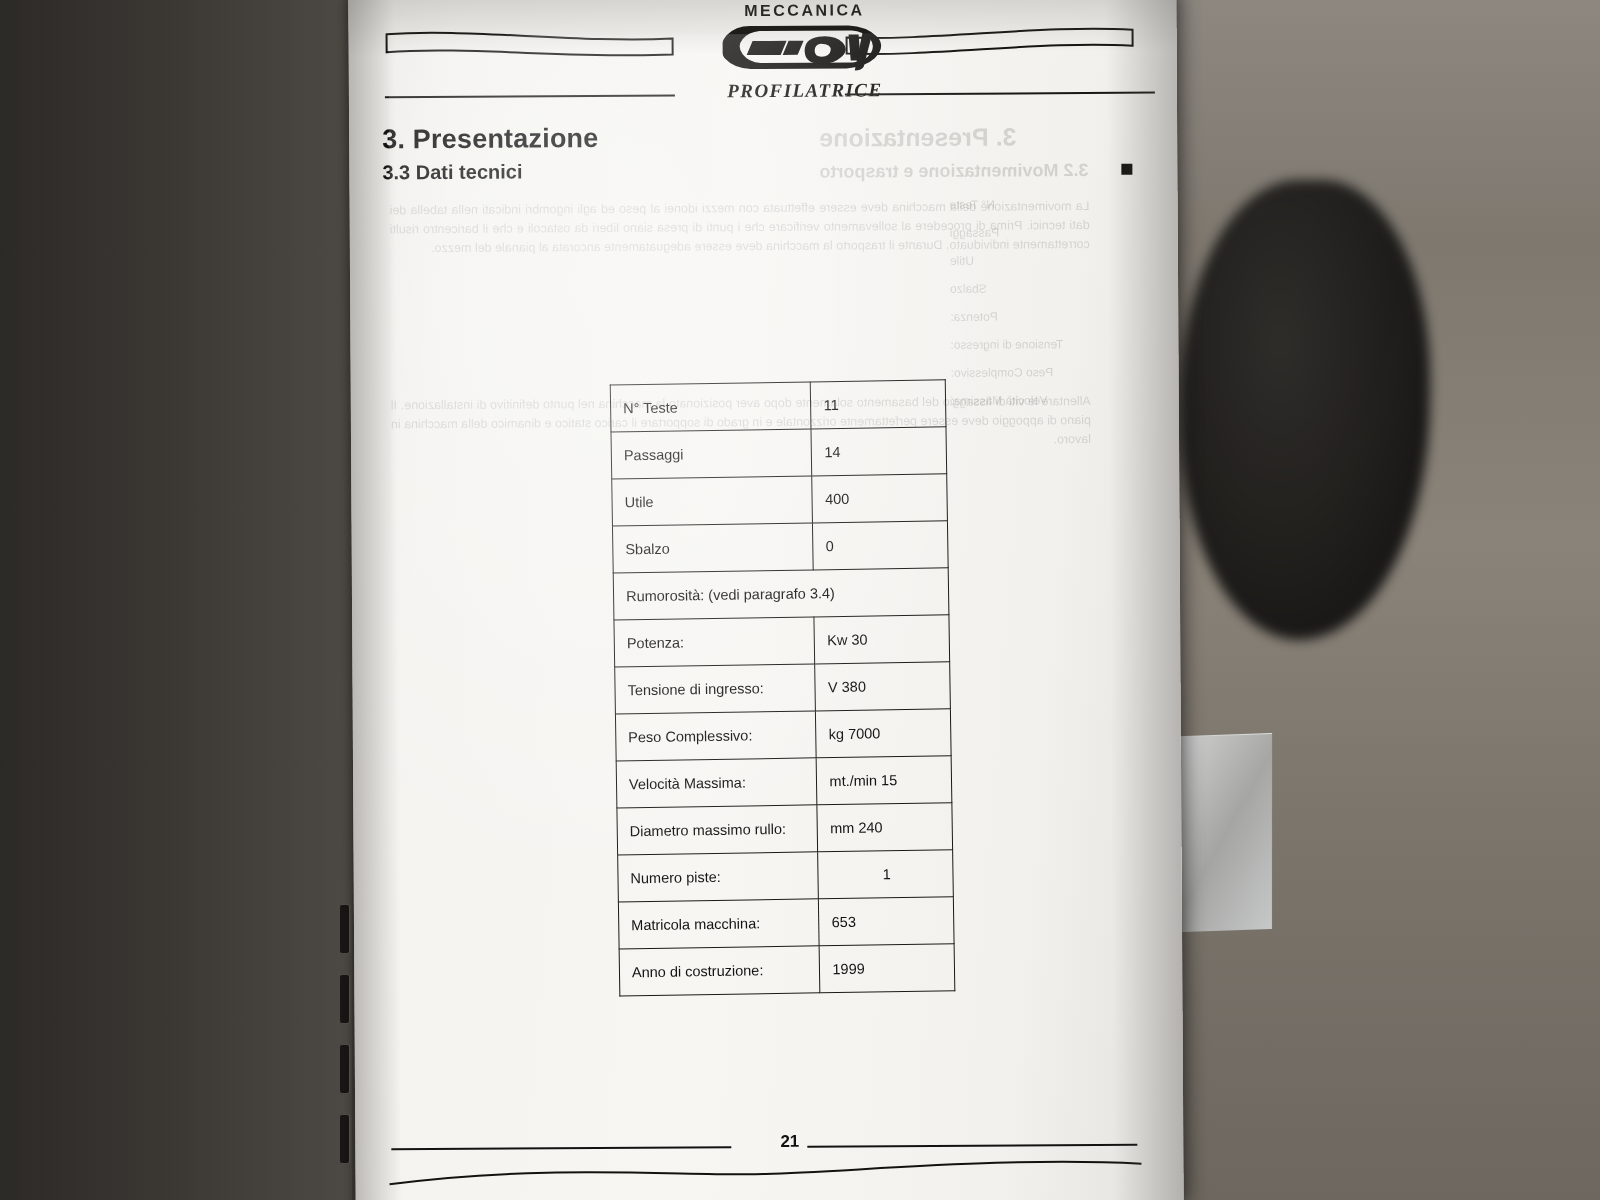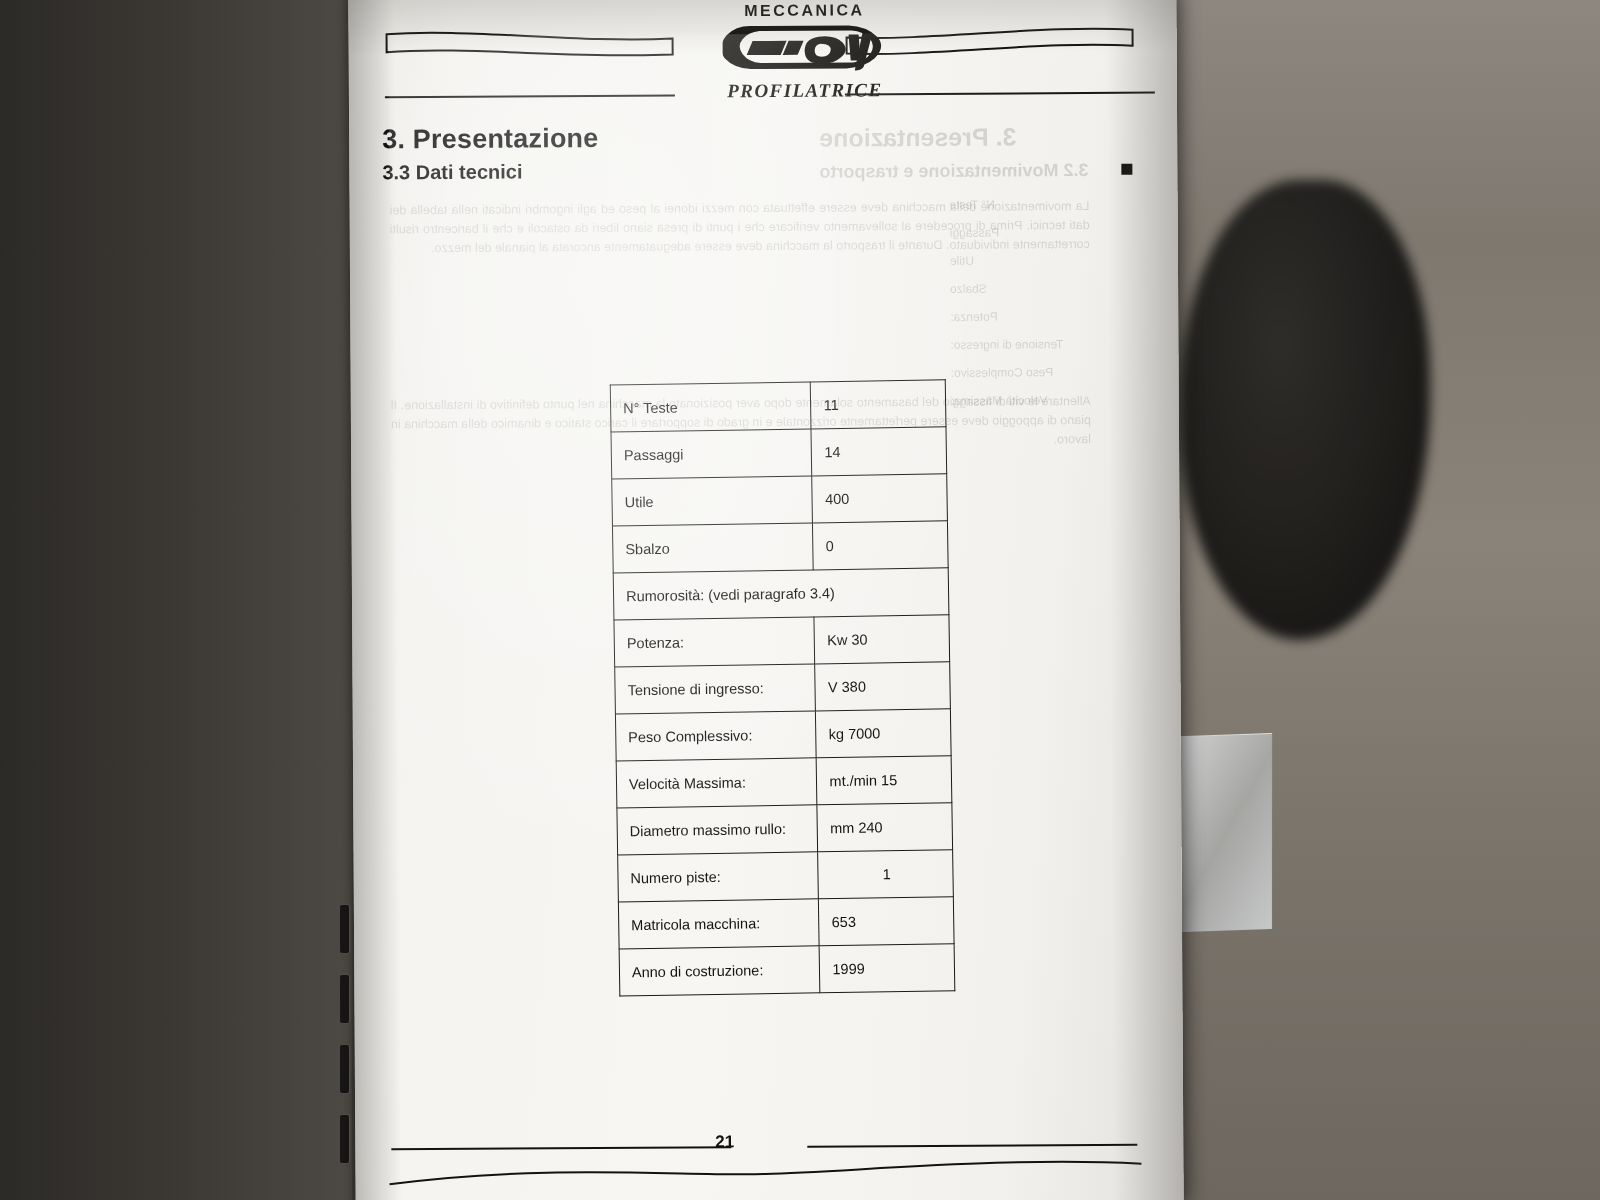--- a/index.html
+++ b/index.html
@@ -211,22 +211,22 @@
 
   
   .footer-rule-l, .footer-rule-r {
     position: absolute;
     top: 1152px; height: 2px; background: #141210;
   }
   .footer-rule-l { left: 36px; width: 340px; }
   .footer-rule-r { left: 452px; width: 330px; }
   .page-no {
     position: absolute;
-    left: 360px; top: 1138px;
-    width: 60px; text-align: left;
+    left: 384px; top: 1138px;
+    width: 60px; text-align: right;
     font-size: 17px; font-weight: bold; color: #121110;
   }
   .foot-swoosh {
     position: absolute;
     left: 30px; top: 1158px; width: 760px; height: 40px;
   }
 
   
   .glare {
     position: absolute;

